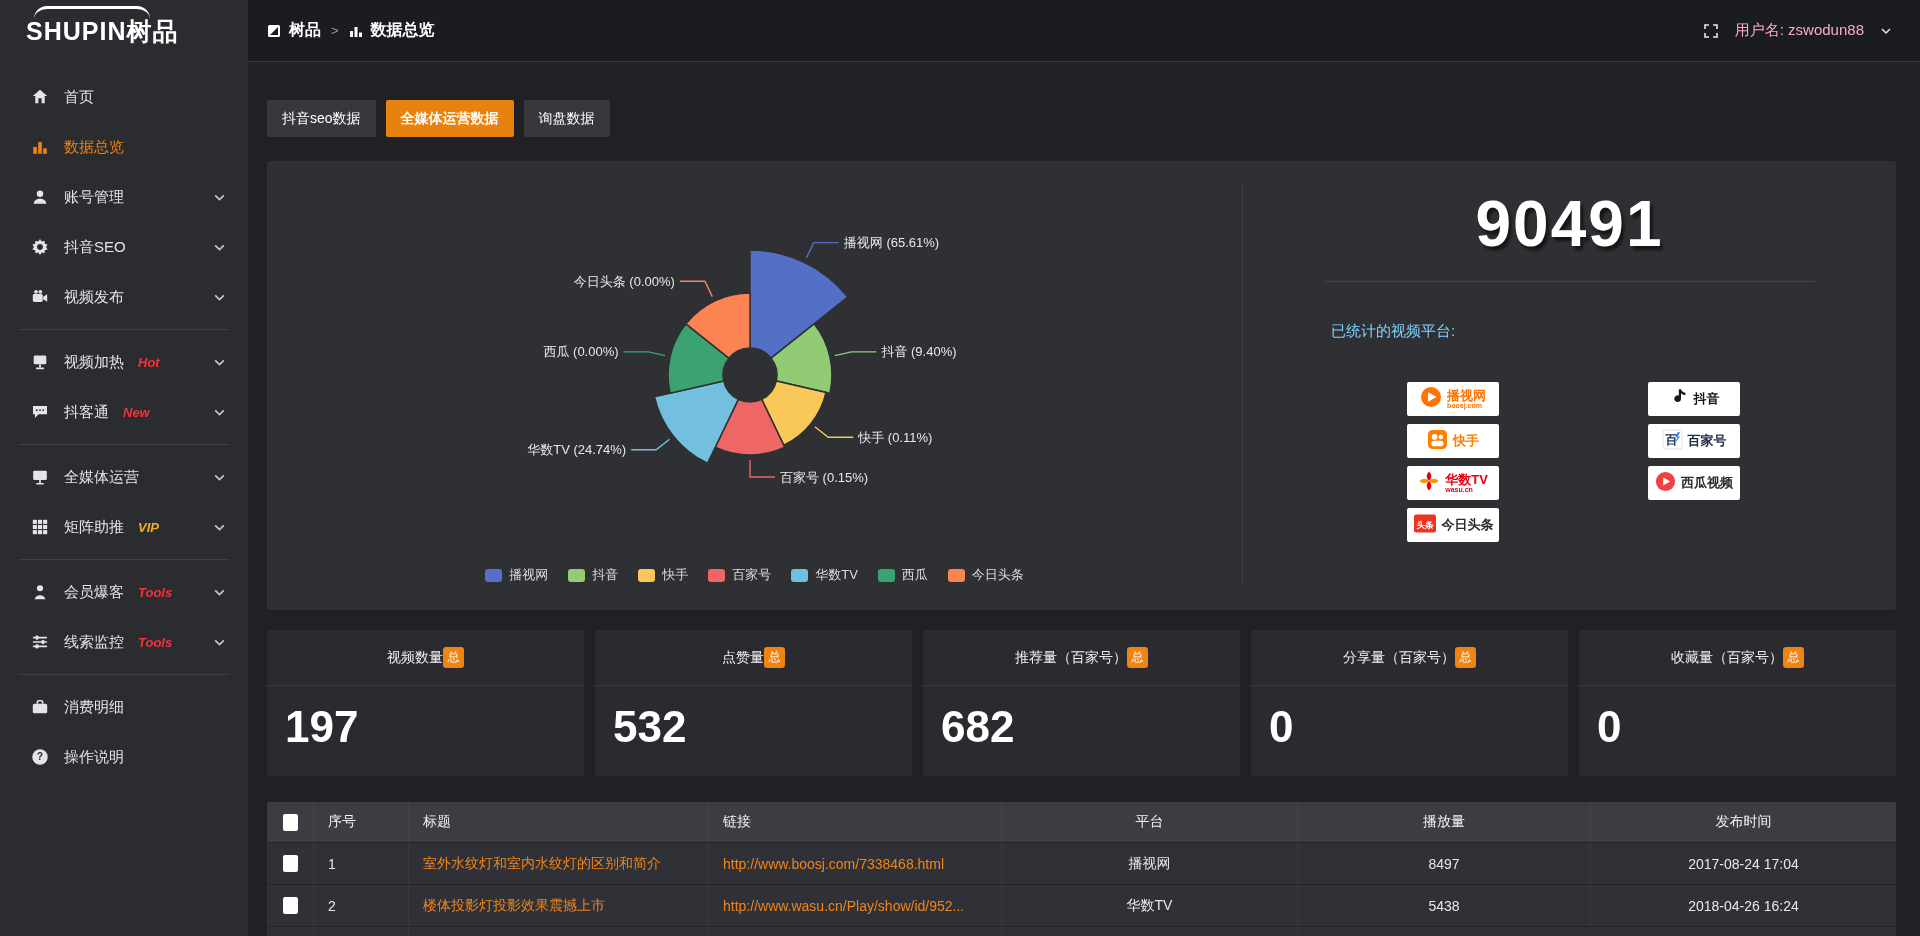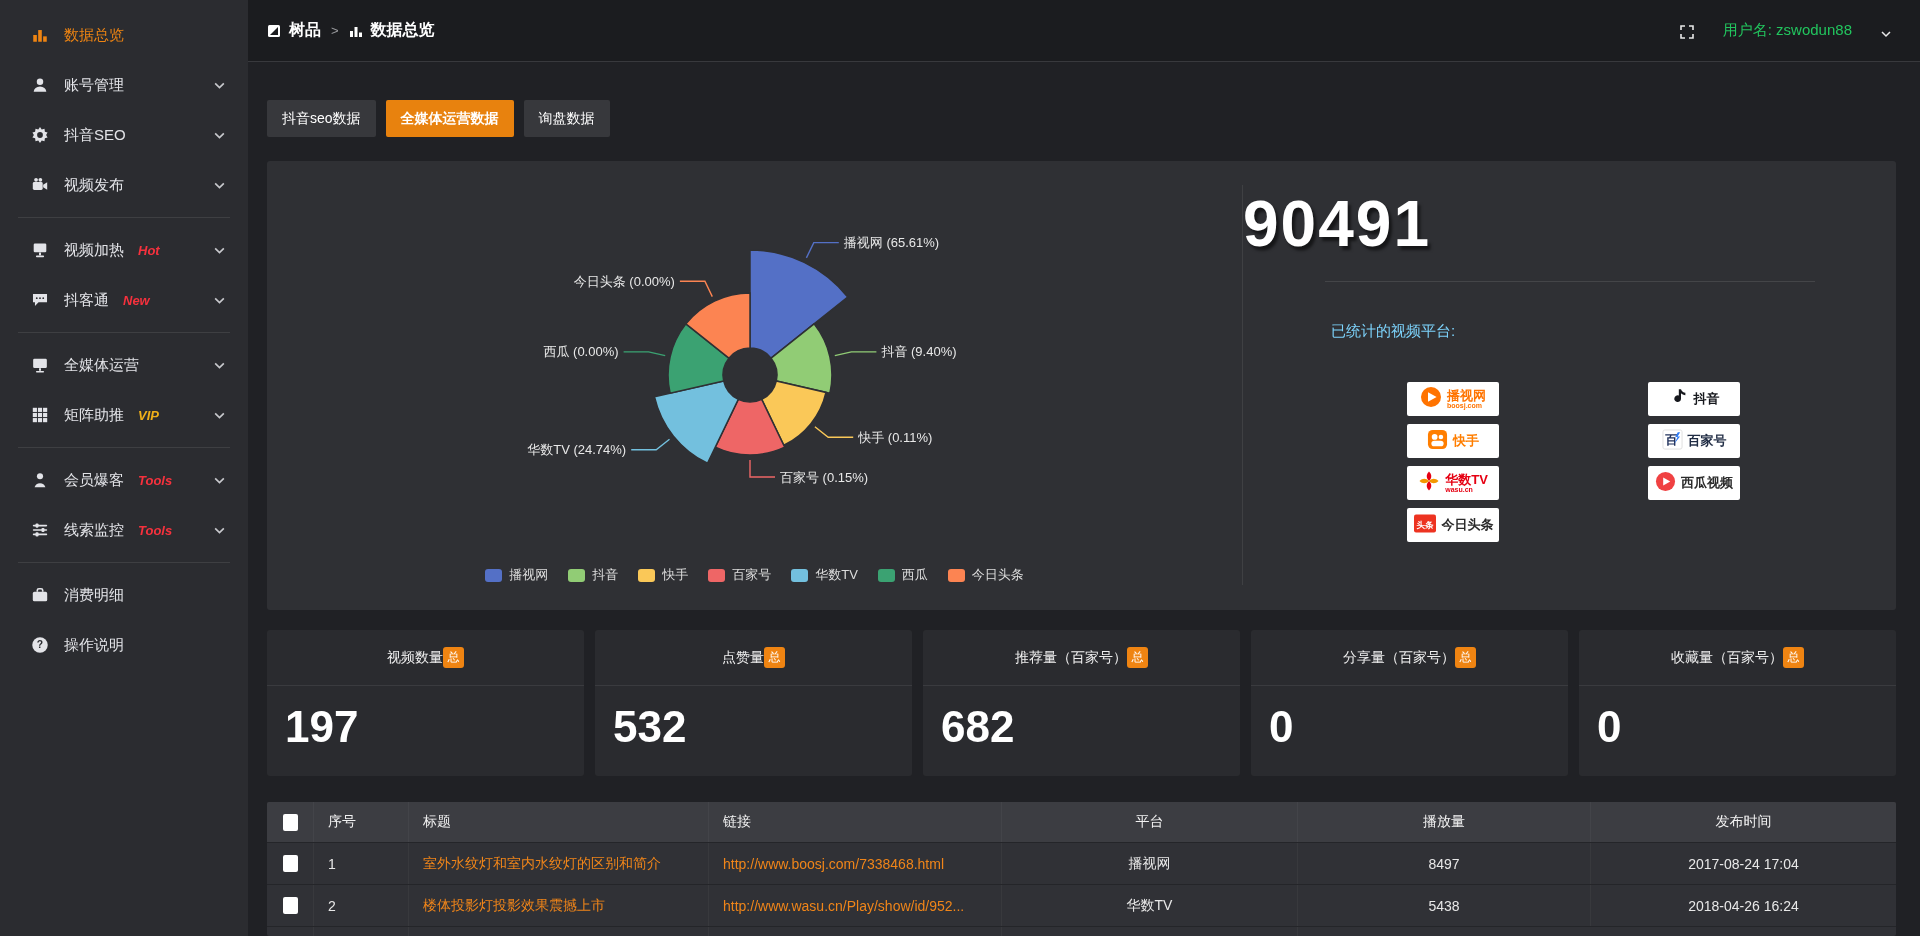--- a/index.html
+++ b/index.html
@@ -22,21 +22,21 @@
   .menu-item .mi-chev { margin-left:auto; opacity:.85; display:inline-flex; }
   .menu-item.active { color:#ee8412; }
   .menu-divider { height:1px; background:rgba(255,255,255,.09); margin:7px 18px; }
 
   
   .topbar { position:absolute; left:248px; top:0; width:1672px; height:62px; background:#1b1c1f;
     border-bottom:1px solid #38393d; display:flex; align-items:center; padding:0 28px 0 19px; z-index:1; }
   .breadcrumb { display:flex; align-items:center; gap:8px; font-size:16px; font-weight:bold; color:#fff; }
   .bc-sep { color:#9a9b9e; font-size:13px; font-weight:normal; padding:0 2px; }
   .bc-icon { display:inline-flex; }
-  .topbar-right { margin-left:auto; display:flex; align-items:flex-end; gap:28px; font-size:15px; color:#22c55e; }
+  .topbar-right { margin-left:auto; display:flex; align-items:center; gap:16px; font-size:15px; color:#f9a8d4; }
   .fs-btn, .user-chev { display:inline-flex; cursor:pointer; }
   .user-label { cursor:pointer; }
 
   
   .tabs { position:absolute; left:267px; top:100px; display:flex; gap:10px; z-index:1; }
   .tab { height:37px; padding:1px 15px; display:flex; align-items:center; background:#37383c;
     color:#fff; font-size:14px; border:none; cursor:pointer; border-radius:2px;
     font-family:inherit; }
   .tab.active { background:#e8820e; font-weight:bold; }
 
@@ -45,21 +45,21 @@
     background:#2f3034; border-radius:3px; }
   .rose-wrap { position:absolute; left:0; top:0; width:975px; height:449px; }
   .legend { position:absolute; left:0; bottom:26px; width:975px; display:flex; justify-content:center;
     align-items:center; gap:20px; }
   .legend-item { display:flex; align-items:center; gap:7px; cursor:pointer; }
   .legend-swatch { width:17px; height:13px; border-radius:3px; }
   .legend-label { font-size:13px; color:#ddd; }
   .vdiv { position:absolute; left:975px; top:24px; height:400px; width:1px; background:rgba(255,255,255,.08); }
 
   .summary { position:absolute; left:976px; top:0; width:653px; height:449px; }
-  .total { text-align:left; margin-top:26px; font-size:64px; font-weight:800; color:#fff;
+  .total { text-align:center; margin-top:26px; font-size:64px; font-weight:800; color:#fff;
     text-shadow:3px 4px 3px rgba(0,0,0,.55); letter-spacing:2px; }
   .total-caption { text-align:center; margin-top:16px; font-size:15px; font-weight:bold; color:#fff;
     text-shadow:2px 2px 2px rgba(0,0,0,.5); }
   .shr { width:490px; margin:20px auto 0; height:1px; background:rgba(255,255,255,.1); }
   .plat-label { margin:40px 0 0 88px; font-size:15px; color:#7dd3fc; }
   .badges { position:absolute; left:164px; top:221px; display:grid;
     grid-template-columns:92px 92px; column-gap:149px; row-gap:8px; }
   .badge { width:92px; height:34px; background:#fff; border-radius:2px; display:flex;
     align-items:center; justify-content:center; gap:5px; padding:0 4px; }
   .badge-text { display:flex; flex-direction:column; line-height:1.05; }
@@ -90,21 +90,33 @@
   .tcell.c { justify-content:center; }
   .checkbox { width:15px; height:17px; background:#fff; border-radius:2px; cursor:pointer; }
   .t-link { color:#f08519; cursor:pointer; }
 
   .rose-label { font-size:13px; fill:#e8e8e8; }
 </style>
 </head>
 <body>
 
 <div class="sidebar">
+  <div class="logo">
+    <div class="logo-arc"></div>
+    <span>SHUPIN树品</span>
+  </div>
   <nav class="menu" id="menu">
+      <div class="menu-item">
+       <span class="mi-icon">
+          <svg width="18" height="18" viewBox="0 0 20 20" fill="currentColor">
+            <path d="M10 2 L18 9 H15.2 V17 H11.8 V11.5 H8.2 V17 H4.8 V9 H2 Z"></path>
+          </svg>
+        </span>
+       <span class="mi-label">首页</span>
+     </div>
       <div class="menu-item active">
        <span class="mi-icon">
           <svg width="18" height="18" viewBox="0 0 20 20" fill="currentColor">
             <rect x="2.5" y="10" width="4" height="7.5"></rect>
             <rect x="8" y="4.5" width="4" height="13"></rect>
             <rect x="13.5" y="11.5" width="4" height="6"></rect>
           </svg>
         </span>
        <span class="mi-label">数据总览</span>
      </div>

